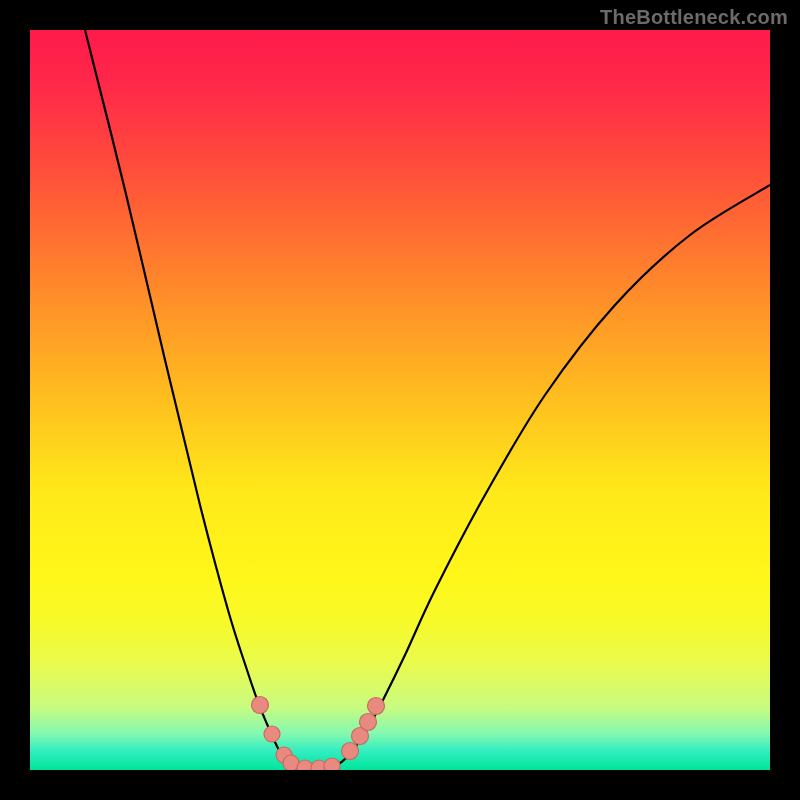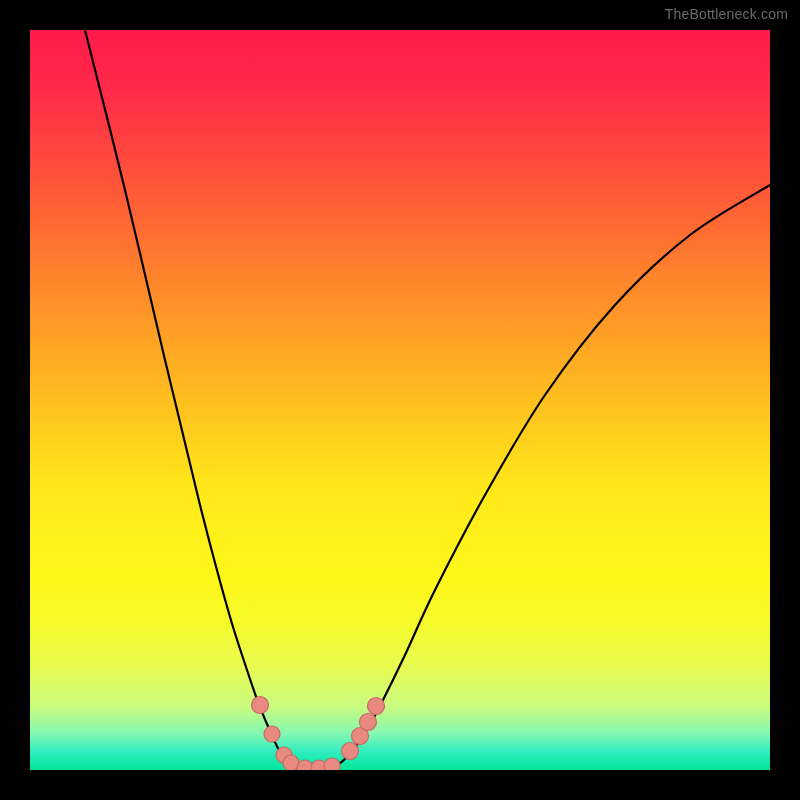--- a/index.html
+++ b/index.html
@@ -32,23 +32,23 @@
     left: 0;
     top: 0;
     width: 100%;
     height: 100%;
   }
   .watermark {
     position: absolute;
     top: 6px;
     right: 12px;
     color: #6b6b6b;
-    font-size: 14px;
+    font-size: 20px;
     letter-spacing: 0.2px;
-    font-weight: 400;
+    font-weight: 700;
     user-select: none;
   }
   svg.curve {
     position: absolute;
     left: 0;
     top: 0;
     width: 100%;
     height: 100%;
   }
 </style>

